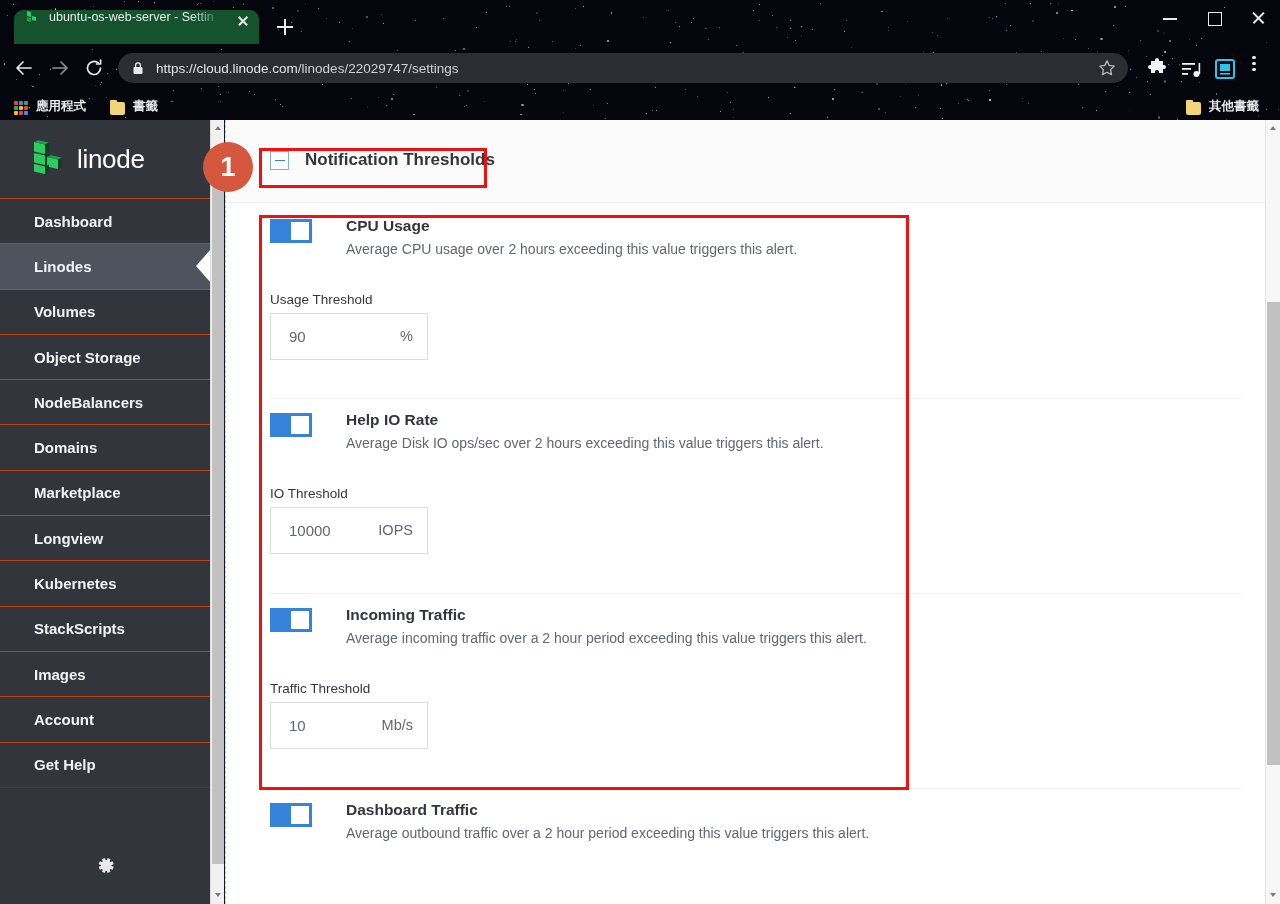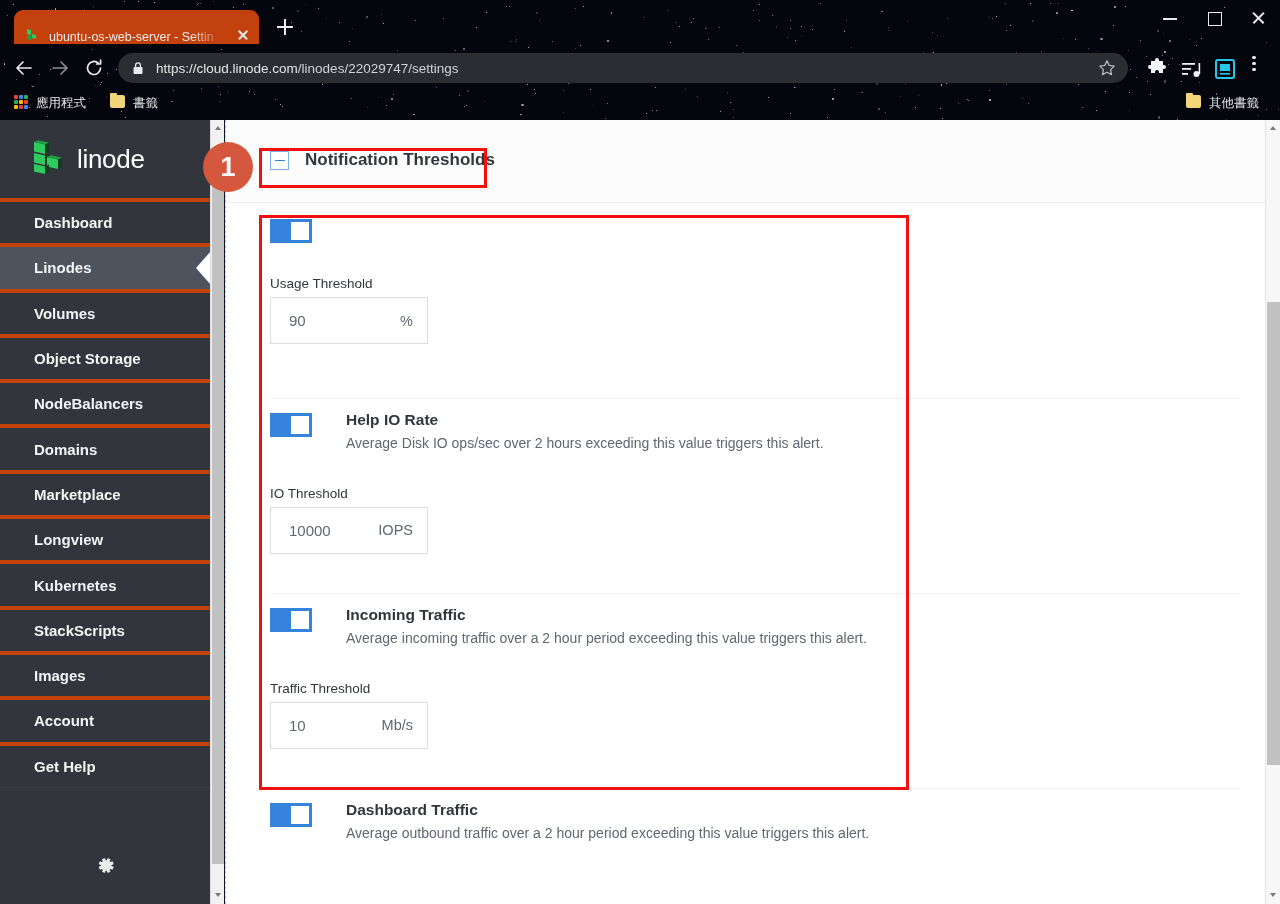--- a/index.html
+++ b/index.html
@@ -19,23 +19,23 @@
   #stars { position: absolute; inset: 0; }
   #stars i {
     position: absolute; display: block; border-radius: 50%;
     background: #cfe0ff;
   }
 
   
   #tab-strip { position: absolute; left: 0; top: 0; width: 1280px; height: 44px; }
   #tab {
     position: absolute; left: 14px; top: 10px; width: 245px; height: 34px;
-    background: #c2410c;
+    background: #14532d;
     border-radius: 9px 9px 0 0;
-    display: flex; align-items: flex-end; padding: 0 6px 0 10px;
+    display: flex; align-items: flex-start; padding: 0 6px 0 10px;
   }
   #tab-favicon { width: 16px; height: 16px; flex: 0 0 16px; position: relative; }
   #tab-title {
     flex: 1 1 auto; margin-left: 9px; color: #e8eaed;
     font-size: 12.5px; white-space: nowrap; overflow: hidden;
     -webkit-mask-image: linear-gradient(to right, #000 78%, transparent 96%);
     mask-image: linear-gradient(to right, #000 78%, transparent 96%);
   }
   #tab-close {
     flex: 0 0 20px; width: 20px; height: 20px; position: relative;
@@ -102,22 +102,22 @@
   #list-icon { left: 1178px; }
   #prof-icon { left: 1212px; }
   #menu-icon { left: 1246px; width: 16px; }
   #menu-icon span {
     display:block; width:3.2px; height:3.2px; border-radius:50%;
     background:#e8eaed; margin: 0 auto 2.6px;
   }
 
   
   #bm-bar { position: absolute; left: 0; top: 90px; width: 1280px; height: 30px; }
-  .bm { position: absolute; top: 5px; height: 20px; display:flex; align-items:flex-start;
-        font-size: 12.5px; color:#e8eaed; }
+  .bm { position: absolute; top: 5px; height: 20px; display:flex; align-items:flex-end;
+        font-size: 12.5px; color:#e8eaed;font-weight:bold; }
   #bm-apps { left: 14px; }
   #bm-book { left: 110px; }
   #bm-other { left: 1186px; }
   .bm-label { margin-left: 8px; }
   .grid-icon { width: 14px; height: 14px; display:grid;
     grid-template-columns: repeat(3,1fr); grid-template-rows: repeat(3,1fr); gap:1.4px; }
   .grid-icon i { display:block; border-radius:1px; }
   .folder-icon {
     width: 15px; height: 13px; background: #f3d579; border-radius: 1px 2px 2px 2px;
     position: relative;
@@ -135,21 +135,21 @@
     position:absolute; left:0; top:0; width:210px; height:784px;
     background:#32363c;
   }
   #logo-area { height: 78px; display:flex; align-items:center; padding-left:32px; }
   #logo-blocks { width: 34px; height: 38px; position: relative; flex: 0 0 34px; }
   #logo-word { margin-left: 11px; color:#fff; font-size: 26px; letter-spacing:-.3px; }
 
   .nav-item {
     height: 45.3px; display:flex; align-items:center; padding-left:34px;
     color:#f2f3f4; font-size:15px; font-weight:bold;
-    border-top:4px solid #c2410c; position:relative;
+    border-top:1px solid #c2410c; position:relative;
   }
   .nav-item.active { background:#4e545d; }
   .nav-item.active::after {
     content:""; position:absolute; right:-1px; top:50%; transform:translateY(-50%);
     width:0; height:0; border-top:17px solid transparent; border-bottom:17px solid transparent;
     border-right:15px solid #fff;
   }
   #nav-spacer { border-top:1px solid #3c4046; height: 100px; }
   #gear-btn { position:absolute; left:0; top:727px; width:210px; height:40px;
               display:flex; align-items:center; justify-content:center; }
@@ -763,20 +763,24 @@
         <span id="collapse-box"></span>
         <span id="panel-title">Notification Thresholds</span>
       </div>
     </div>
     <div id="alerts-host">
         <div class="alert-row" style="top: 96px;">
           <div class="alert-top">
             <div class="switch">
               <div class="knob"></div>
             </div>
+            <div class="alert-txt">
+              <div class="alert-name">CPU Usage</div>
+              <div class="alert-desc">Average CPU usage over 2 hours exceeding this value triggers this alert.</div>
+            </div>
           </div>
           <div class="field-wrap">
             <div class="field-label">Usage Threshold</div>
             <div class="field-box">
               <span class="field-val">90</span>
               <span class="field-unit">%</span>
             </div>
           </div>
         </div>
         <div class="alert-row" style="top: 290px;">

